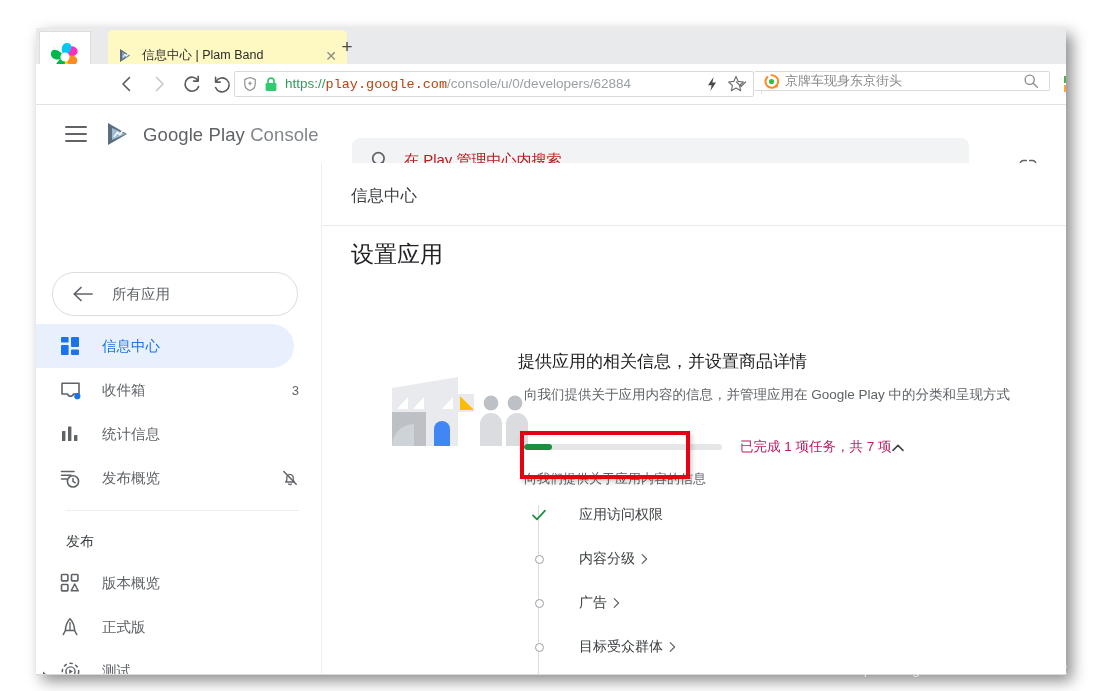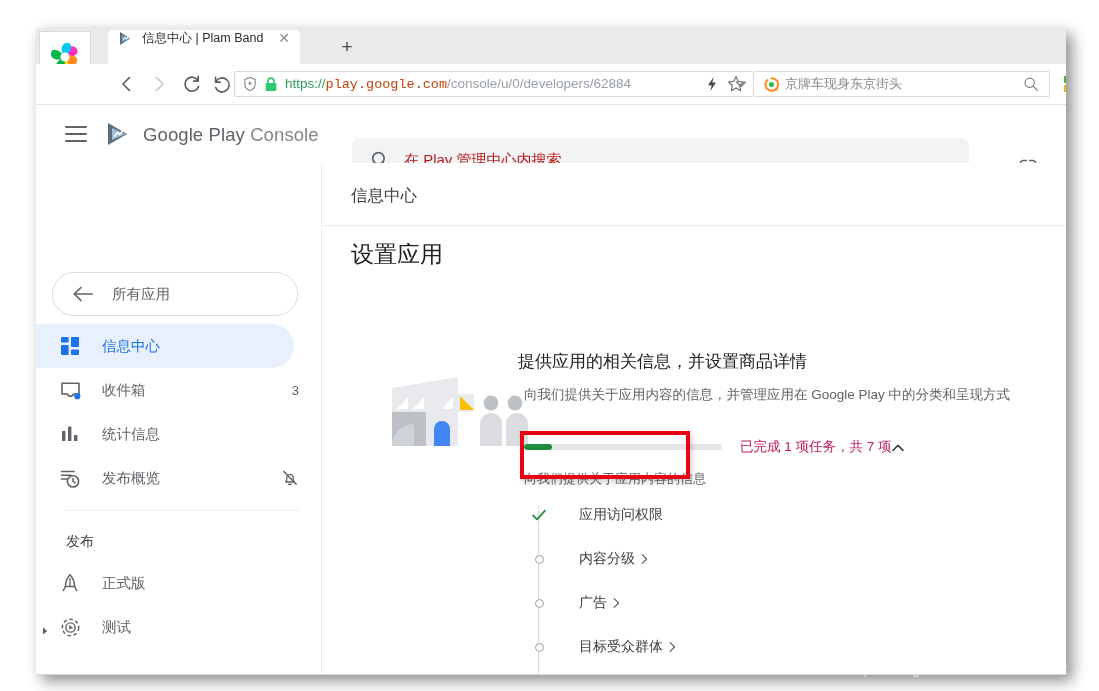--- a/index.html
+++ b/index.html
@@ -37,25 +37,25 @@
     background: #ffffff;
     border: 1px solid #dcdcdc;
     box-sizing: border-box;
     display: flex; align-items: center; justify-content: center;
   }
   .pinwheel { position: relative; width: 40px; height: 40px; }
   .pinwheel svg { display:block; }
 
   .tab {
     position: absolute; left: 72px; top: 2px;
-    width: 192px; height: 34px;
-    background: #ffffff;
+    width: 239px; height: 34px;
+    background: #fef9c3;
     border-top-left-radius: 5px;
     border-top-right-radius: 5px;
-    display: flex; align-items: flex-start;
+    display: flex; align-items: flex-end;
     box-sizing: border-box;
     padding: 0 8px 0 10px;
   }
   .tab-favicon { width: 17px; height: 17px; flex: 0 0 17px; margin-right: 7px; }
   .tab-title {
     flex: 1 1 auto;
     font-size: 12.5px;
     color: #2b2b2b;
     white-space: nowrap; overflow: hidden; text-overflow: ellipsis;
     font-family: "Liberation Sans", "DejaVu Sans", sans-serif;
@@ -121,21 +121,21 @@
     width: 1px; height: 20px; background: #e0e0e0;
   }
   .omni-chev {
     position: absolute; left: 692px; top: 7px;
     width: 26px; height: 26px;
     display: flex; align-items: center; justify-content: center;
   }
 
   .searchbox {
     position: absolute; left: 718px; top: 7px;
-    width: 296px; height: 26px;
+    width: 296px; height: 20px;
     border: 1px solid #dadada;
     border-left: none;
     background: #ffffff;
     border-radius: 2px;
     display: flex; align-items: center;
     box-sizing: border-box;
   }
   .sb-logo { margin: 0 6px 0 10px; flex: 0 0 auto; display:flex; }
   .sb-text {
     flex: 1 1 auto;
@@ -619,20 +619,32 @@
                 <path d="M4.6 13 H13.4 L12.2 11.2 V7.6 A3.4 3.4 0 0 0 5.8 7.6 V11.2 Z" stroke="#5f6368" stroke-width="1.3" fill="none" stroke-linejoin="round"></path>
                 <path d="M7.4 14.6 A1.8 1.8 0 0 0 10.6 14.6" stroke="#5f6368" stroke-width="1.3" fill="none"></path>
                 <path d="M2.8 2.5 L15.2 15.2" stroke="#5f6368" stroke-width="1.5" stroke-linecap="round"></path>
               </svg>
             </span>
           </div>
 
           <div class="nav-divider"></div>
           <div class="nav-section-title">发布</div>
 
+          <div class="nav-item">
+            <span class="ni-icon">
+              <svg width="20" height="20" viewBox="0 0 20 20">
+                <rect x="1.5" y="1.5" width="6.4" height="6.4" rx="0.8" stroke="#5f6368" stroke-width="1.6" fill="none"></rect>
+                <rect x="1.5" y="11.5" width="6.4" height="6.4" rx="0.8" stroke="#5f6368" stroke-width="1.6" fill="none"></rect>
+                <rect x="11.5" y="1.5" width="6.4" height="6.4" rx="0.8" stroke="#5f6368" stroke-width="1.6" fill="none"></rect>
+                <path d="M14.7 11 L18.2 17.8 H11.2 Z" stroke="#5f6368" stroke-width="1.5" fill="none" stroke-linejoin="round"></path>
+              </svg>
+            </span>
+            <span class="ni-label">版本概览</span>
+            <span class="ni-trail"></span>
+          </div>
 
           <div class="nav-item">
             <span class="ni-icon">
               <svg width="20" height="20" viewBox="0 0 20 20">
                 <path d="M10 1.8 C13.3 5.5 14.6 10 14.6 13.6 H5.4 C5.4 10 6.7 5.5 10 1.8 Z" stroke="#5f6368" stroke-width="1.5" fill="none" stroke-linejoin="round"></path>
                 <path d="M10 5 V13.6" stroke="#5f6368" stroke-width="1.3"></path>
                 <path d="M3.2 17.6 L5.4 13.6 M16.8 17.6 L14.6 13.6" stroke="#5f6368" stroke-width="1.4" stroke-linecap="round"></path>
               </svg>
             </span>
             <span class="ni-label">正式版</span>

